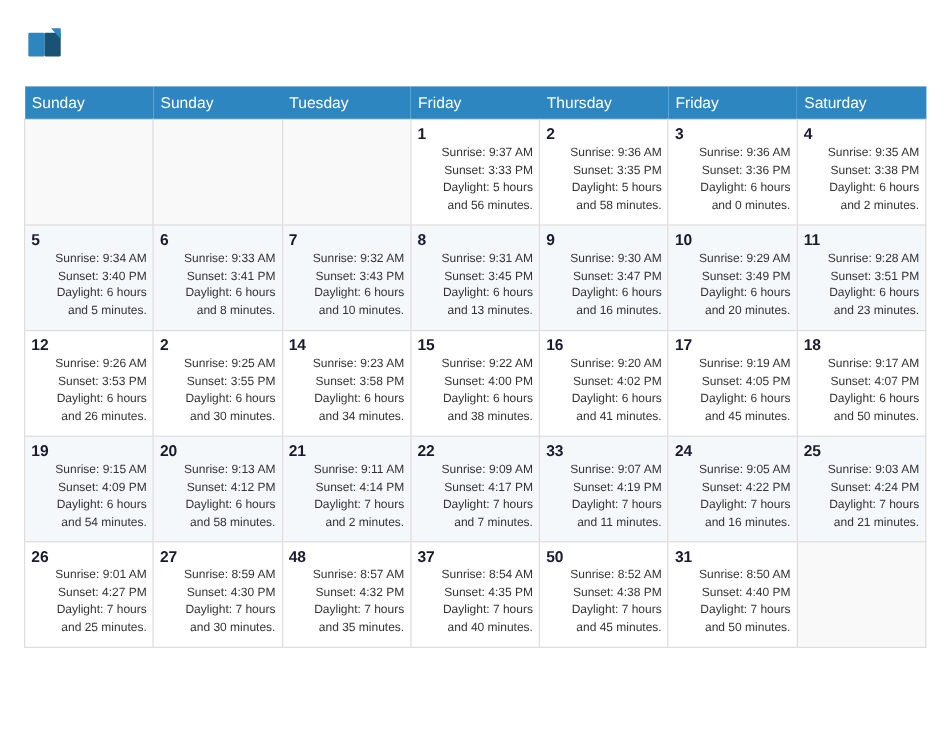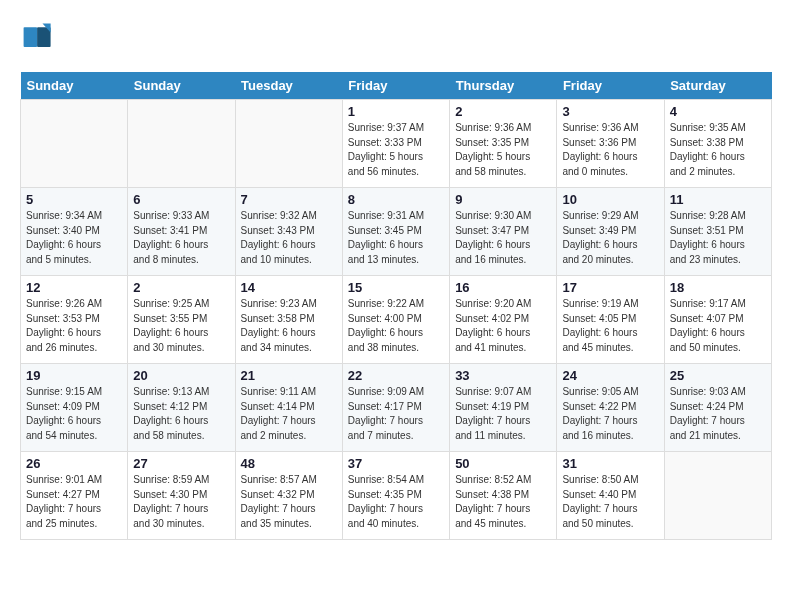--- a/index.html
+++ b/index.html
@@ -47,21 +47,21 @@
       width: 100%;
       border-collapse: collapse;
       font-size: 10.5px;
     }
     .calendar th {
       background-color: #2e86c1;
       color: #fff;
       text-align: left;
       padding: 6px 6px;
       font-size: 13px;
-      font-weight: bold;
+      font-weight: normal;
     }
     .calendar td {
       border: 1px solid #ddd;
       vertical-align: top;
       padding: 4px 5px;
       width: calc(100% / 7);
       height: 88px;
       background: #fff;
     }
     .calendar tr:nth-child(even) td {
@@ -70,20 +70,21 @@
     .day-number {
       font-size: 13px;
       font-weight: bold;
       color: #1a1a2e;
       margin-bottom: 2px;
     }
     .day-info {
       color: #333;
       font-size: 10px;
       line-height: 1.45;
+      text-align: right;
     }
     .empty-cell {
       background: #f9f9f9 !important;
     }
   </style>
 </head>
 <body>
 
 <div class="header">
   <div class="logo">

